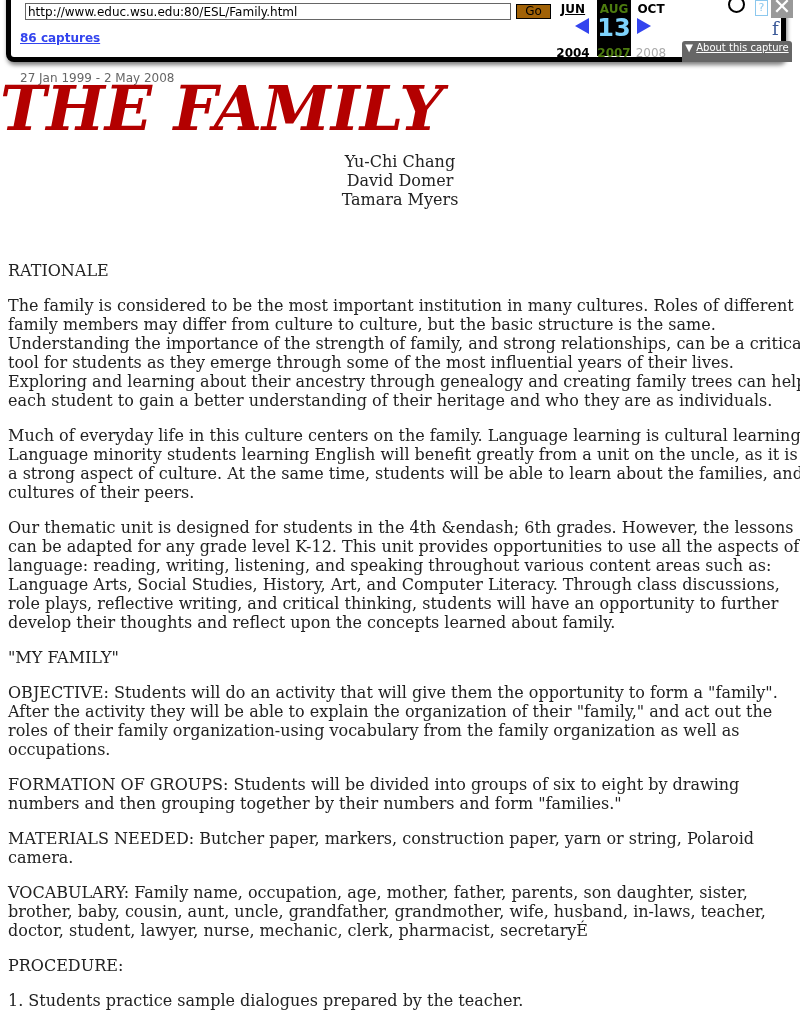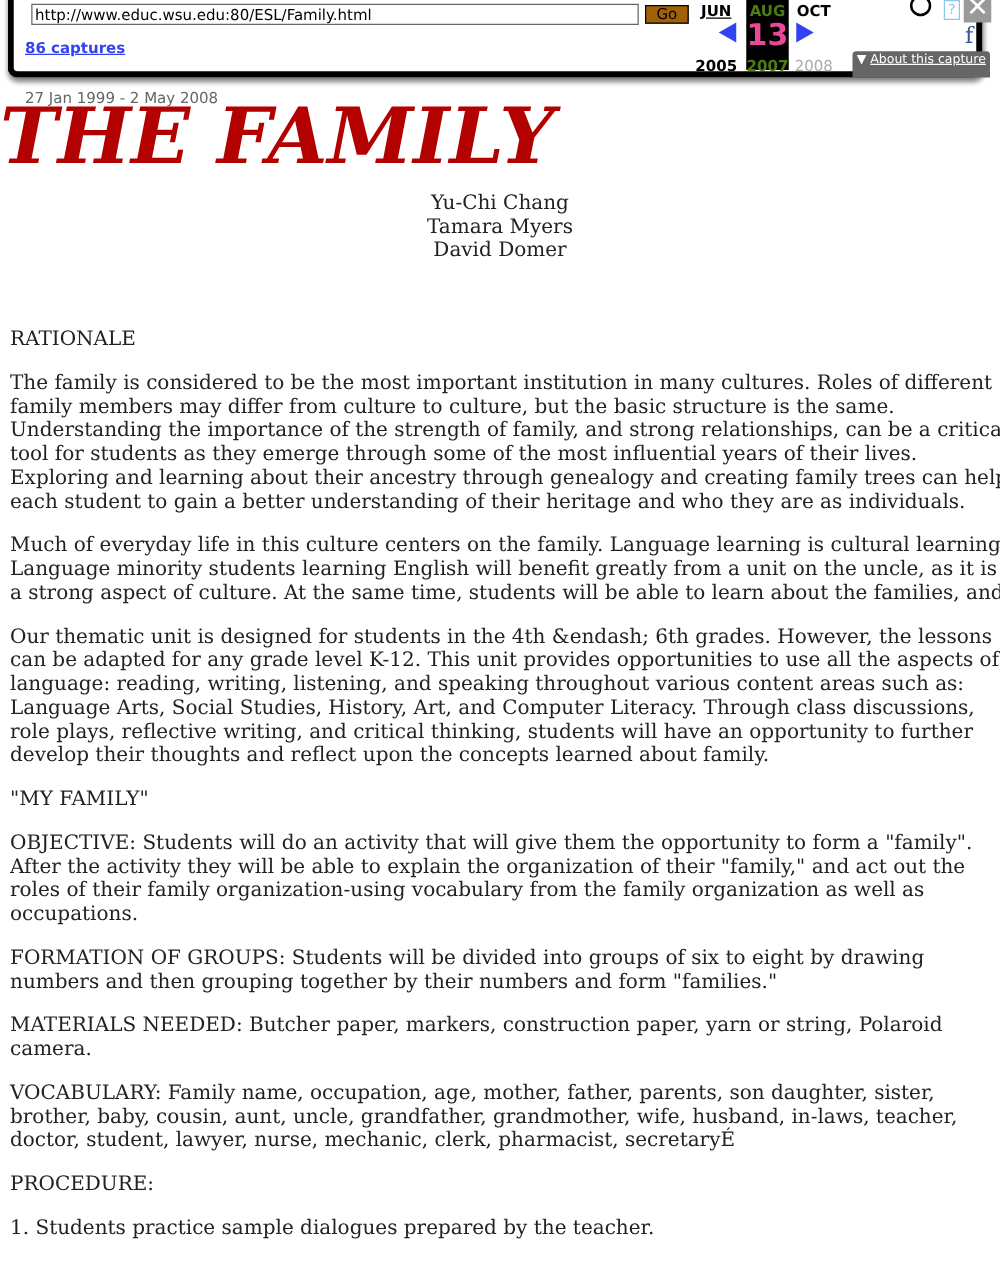--- a/index.html
+++ b/index.html
@@ -94,21 +94,21 @@
   #wm-prev-col .wm-month, #wm-prev-col .wm-year { color: #000; text-decoration: underline; }
   #wm-next-col .wm-month { color: #000; }
   #wm-next-col .wm-year { color: #aaa; font-weight: normal; }
   #wm-cur-col .wm-month, #wm-cur-col .wm-year { color: #4d7c0f; }
   #wm-day {
     position: absolute;
     top: 14px;
     left: 0; right: 0;
     font-size: 24px;
     font-weight: bold;
-    color: #ec4899;
+    color: #7dd3fc;
   }
   #wm-prev-arrow {
     position: absolute;
     left: 564px;
     top: 24px;
     width: 0; height: 0;
     border-top: 8px solid transparent;
     border-bottom: 8px solid transparent;
     border-right: 14px solid #3344ee;
   }
@@ -218,21 +218,21 @@
 
 <div id="wm-toolbar">
   <input id="wm-url" type="text" value="http://www.educ.wsu.edu:80/ESL/Family.html" style="">
   <button id="wm-go">Go</button>
 
   <a id="wm-captures">86 captures</a>
   <div id="wm-range">27 Jan 1999 - 2 May 2008</div>
 
   <div id="wm-prev-col" class="wm-col">
     <div class="wm-month">JUN</div>
-    <div class="wm-year">2005</div>
+    <div class="wm-year">2004</div>
   </div>
   <div id="wm-prev-arrow"></div>
 
   <div id="wm-cur-col" class="wm-col">
     <div class="wm-month">AUG</div>
     <div id="wm-day">13</div>
     <div class="wm-year">2007</div>
   </div>
 
   <div id="wm-next-arrow"></div>
@@ -250,39 +250,40 @@
     <span>▼</span>
     <span class="lbl">About this capture</span>
   </div>
 </div>
 
 <div id="page">
   <h1>THE FAMILY</h1>
 
   <div class="authors">
     <div>Yu-Chi Chang</div>
+    <div>David Domer</div>
     <div>Tamara Myers</div>
-    <div>David Domer</div>
   </div>
 
   <p class="section-head">RATIONALE</p>
 
   <p>
     <span>The family is considered to be the most important institution in many cultures. Roles of different</span><br>
     <span>family members may differ from culture to culture, but the basic structure is the same.</span><br>
     <span>Understanding the importance of the strength of family, and strong relationships, can be a critical</span><br>
     <span>tool for students as they emerge through some of the most influential years of their lives.</span><br>
     <span>Exploring and learning about their ancestry through genealogy and creating family trees can help</span><br>
     <span>each student to gain a better understanding of their heritage and who they are as individuals.</span>
   </p>
 
   <p>
     <span>Much of everyday life in this culture centers on the family. Language learning is cultural learning.</span><br>
     <span>Language minority students learning English will benefit greatly from a unit on the uncle, as it is</span><br>
     <span>a strong aspect of culture. At the same time, students will be able to learn about the families, and</span><br>
+    <span>cultures of their peers.</span>
   </p>
 
   <p>
     <span>Our thematic unit is designed for students in the 4th &amp;endash; 6th grades. However, the lessons</span><br>
     <span>can be adapted for any grade level K-12. This unit provides opportunities to use all the aspects of</span><br>
     <span>language: reading, writing, listening, and speaking throughout various content areas such as:</span><br>
     <span>Language Arts, Social Studies, History, Art, and Computer Literacy. Through class discussions,</span><br>
     <span>role plays, reflective writing, and critical thinking, students will have an opportunity to further</span><br>
     <span>develop their thoughts and reflect upon the concepts learned about family.</span>
   </p>

